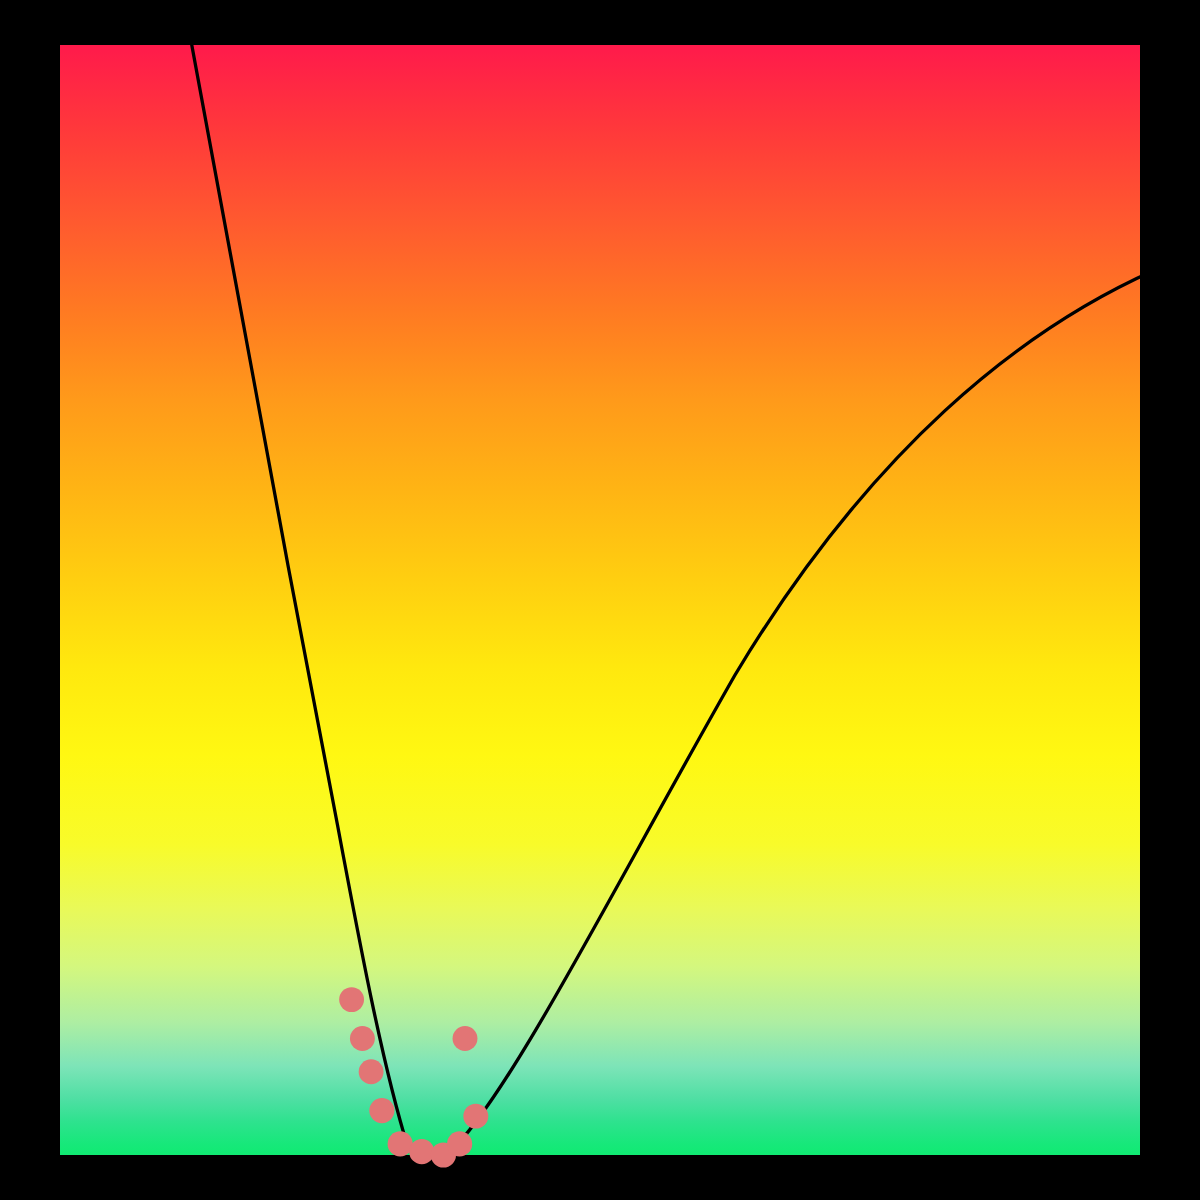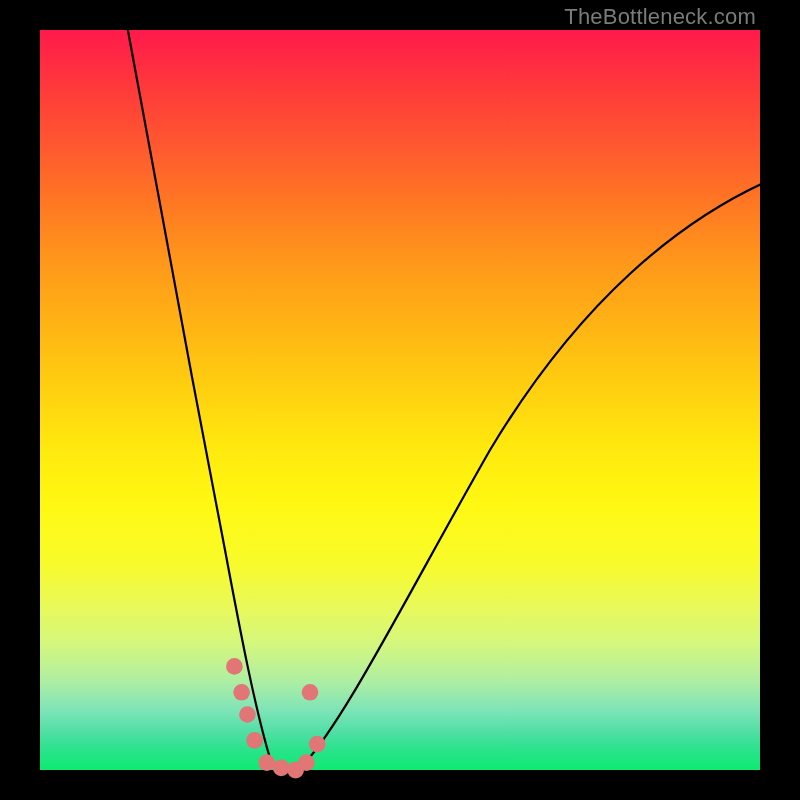--- a/index.html
+++ b/index.html
@@ -94,14 +94,13 @@
           <circle cx="214.6" cy="710.4" r="8.4" class="dot"></circle>
           <circle cx="226.8" cy="732.6" r="8.4" class="dot"></circle>
           <circle cx="241.2" cy="737.8" r="8.4" class="dot"></circle>
           <circle cx="255.6" cy="740.0" r="8.4" class="dot"></circle>
           <circle cx="266.4" cy="732.6" r="8.4" class="dot"></circle>
           <circle cx="277.2" cy="714.1" r="8.3" class="dot"></circle>
           <circle cx="270.0" cy="662.3" r="8.3" class="dot"></circle>
         </g>
     </svg>
   </div>
-  <div class="attribution">TheBottleneck.com</div>
 </div>
 
 </body></html>

